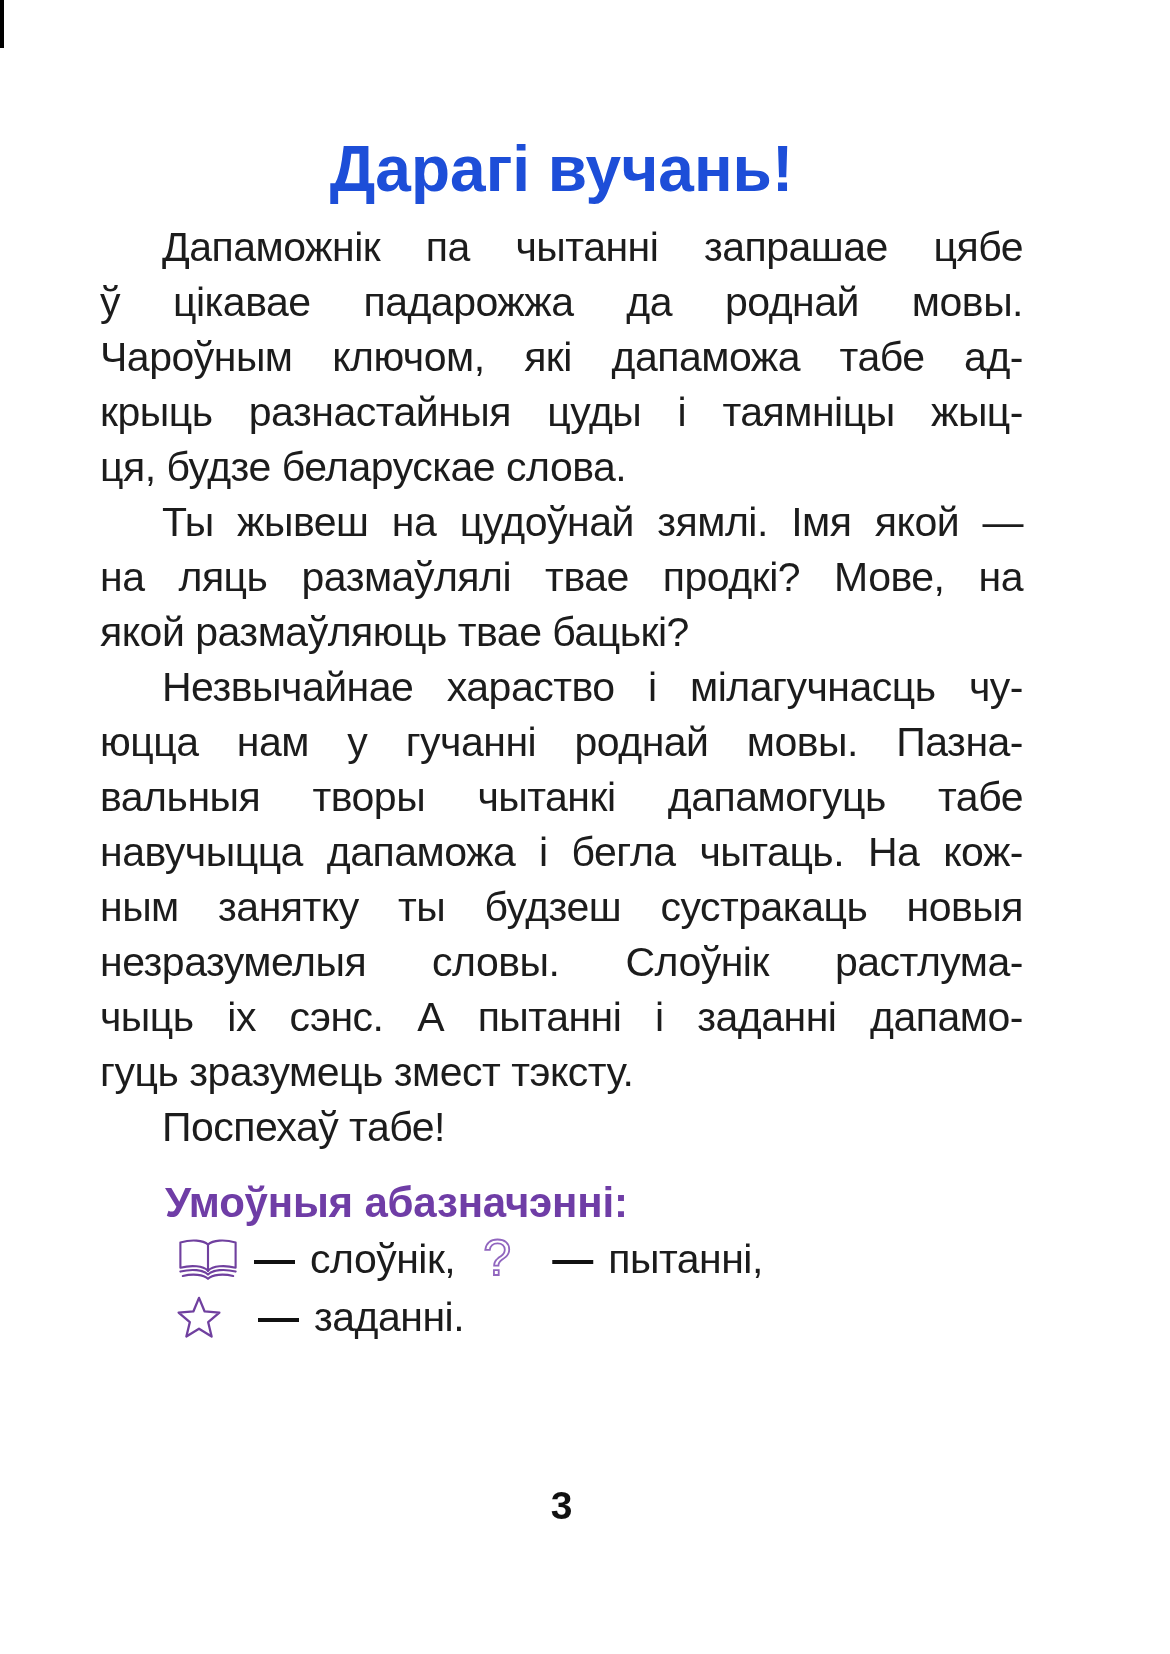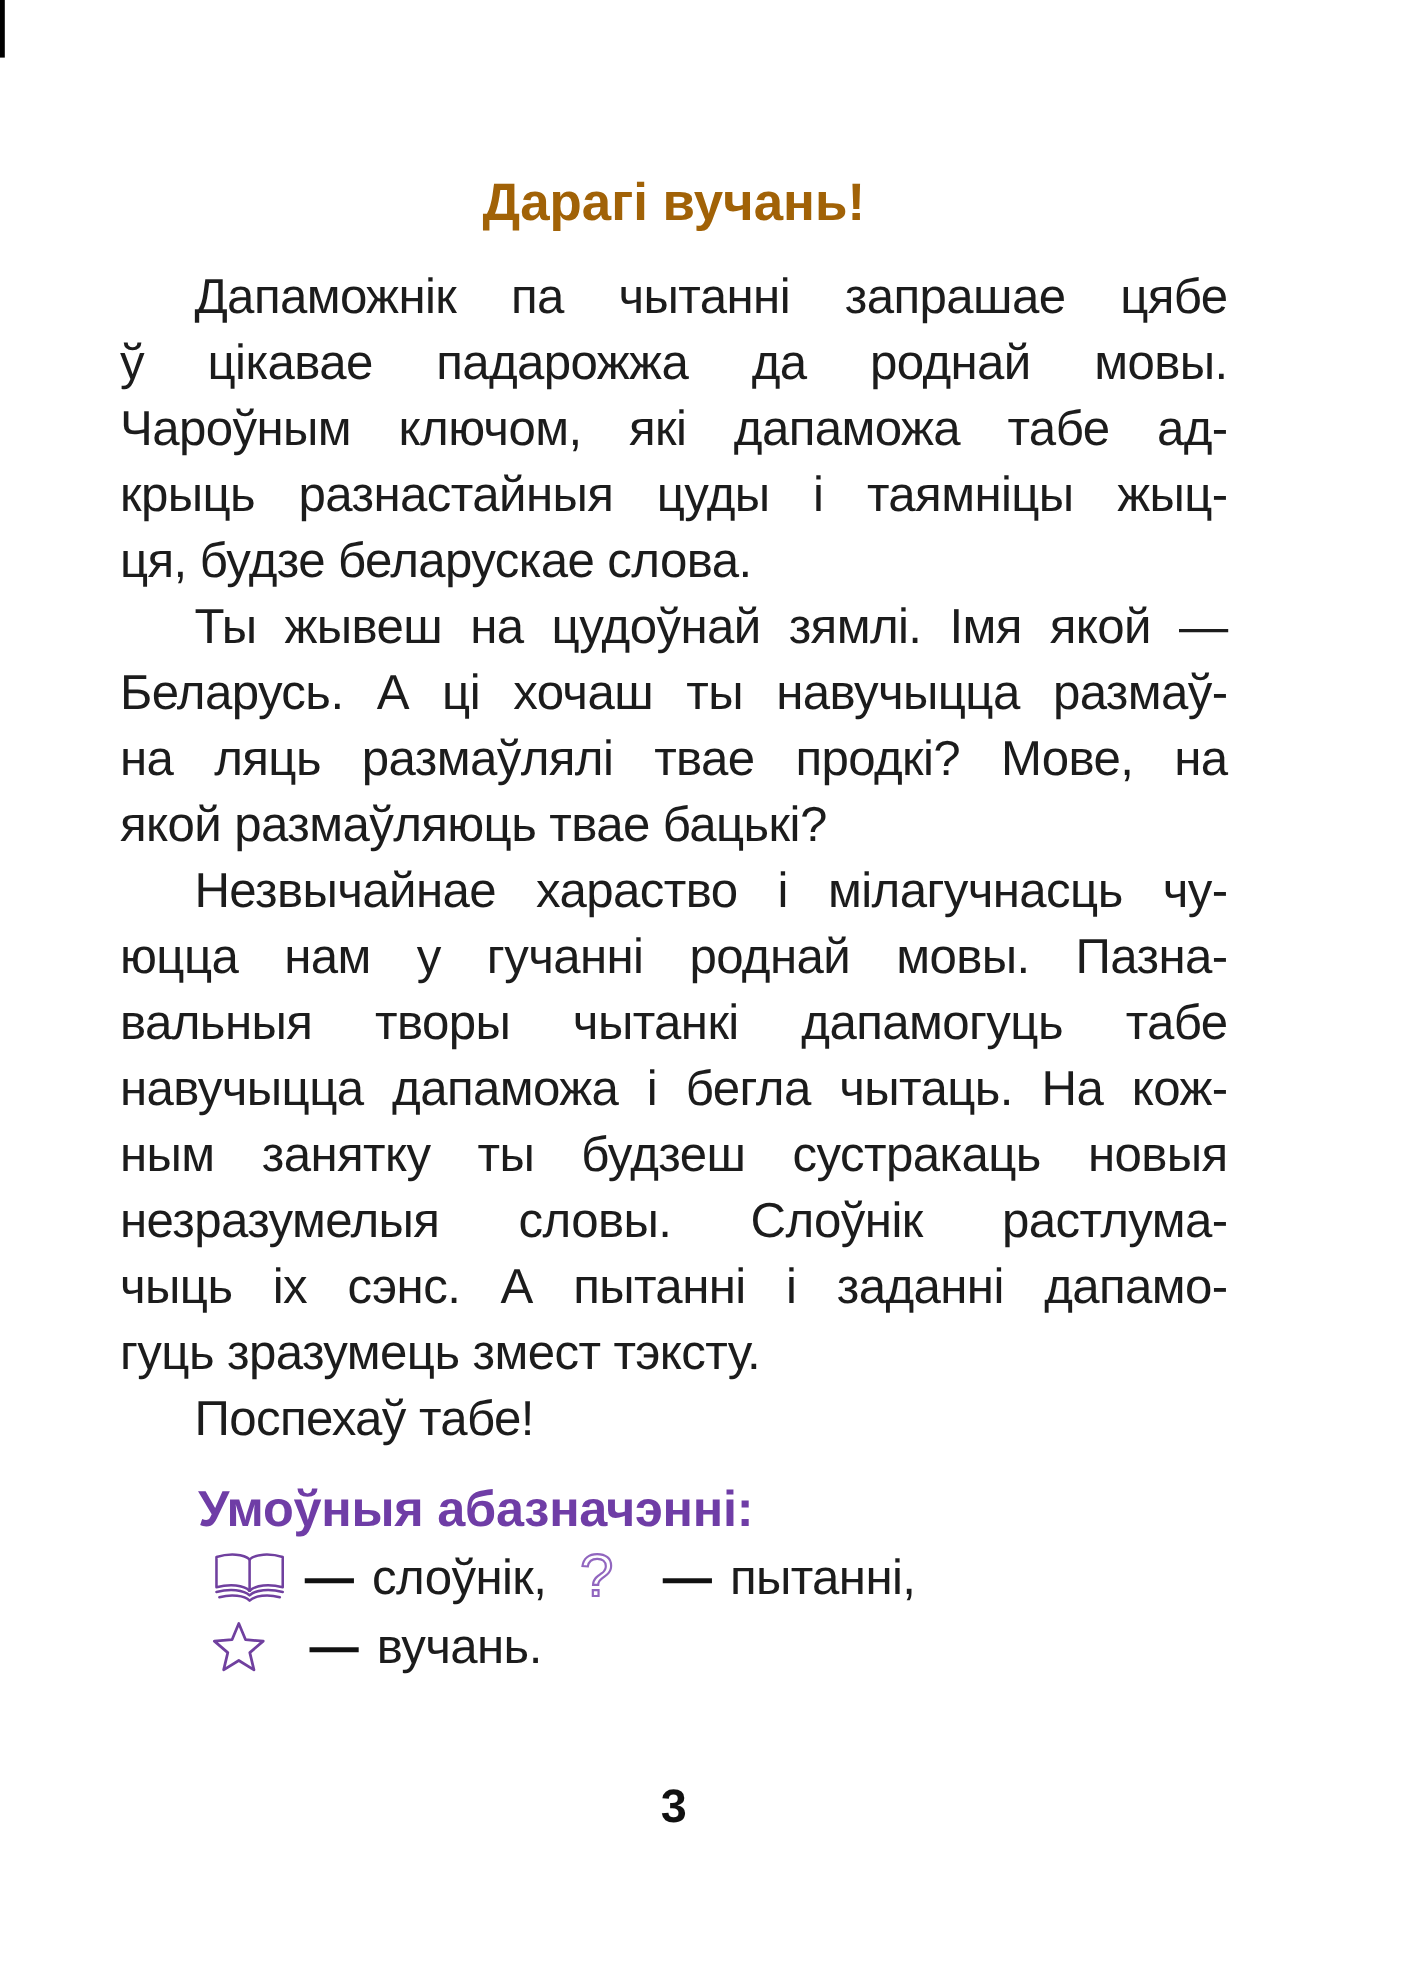--- a/index.html
+++ b/index.html
@@ -10,21 +10,21 @@
     font-family:"Liberation Sans", sans-serif;
     overflow:hidden;
   }
   .corner-mark {
     position:absolute; left:0; top:0;
     width:4px; height:48px; background:#000000;
   }
   .title {
     position:absolute; left:100px; top:138px; width:923px;
     text-align:center;
-    font-size:44px; font-weight:bold; color:#a16207;
+    font-size:64px; font-weight:bold; color:#1d4ed8;
     line-height:62px;
   }
   .content {
     position:absolute; left:100px; top:220px; width:923px;
     font-size:41px; line-height:55px; color:#1c1c1c;
     letter-spacing:-0.5px;
   }
   .para { margin:0; }
   .line { text-align:justify; text-align-last:justify; }
   .line.first { text-indent:62px; }
@@ -66,21 +66,20 @@
     <div class="para">
       <div class="line first">Дапаможнік па чытанні запрашае цябе</div>
       <div class="line">ў цікавае падарожжа да роднай мовы.</div>
       <div class="line">Чароўным ключом, які дапаможа табе ад-</div>
       <div class="line">крыць разнастайныя цуды і таямніцы жыц-</div>
       <div class="line last">ця, будзе беларускае слова.</div>
     </div>
 
     <div class="para">
       <div class="line first">Ты жывеш на цудоўнай зямлі. Імя якой —</div>
-      <div class="line">Беларусь. А ці хочаш ты навучыцца размаў-</div>
       <div class="line">на ляць размаўлялі твае продкі? Мове, на</div>
       <div class="line last">якой размаўляюць твае бацькі?</div>
     </div>
 
     <div class="para">
       <div class="line first">Незвычайнае хараство і мілагучнасць чу-</div>
       <div class="line">юцца нам у гучанні роднай мовы. Пазна-</div>
       <div class="line">вальныя творы чытанкі дапамогуць табе</div>
       <div class="line">навучыцца дапаможа і бегла чытаць. На кож-</div>
       <div class="line">ным занятку ты будзеш сустракаць новыя</div>
@@ -116,20 +115,20 @@
       <span class="legend-label">пытанні,</span>
     </div>
 
     <div class="legend-row">
       <span class="icon icon-star">
         <svg width="44" height="44" viewBox="0 0 46 46" fill="none" stroke="#70409f" stroke-width="2.4" stroke-linejoin="round">
           <path d="M23 3 L28.9 17.2 L44.3 18.4 L32.6 28.4 L36.2 43.4 L23 35.3 L9.8 43.4 L13.4 28.4 L1.7 18.4 L17.1 17.2 Z"></path>
         </svg>
       </span>
       <span class="dash">—</span>
-      <span class="legend-label">вучань.</span>
+      <span class="legend-label">заданні.</span>
     </div>
 
   </div>
 
   <div class="page-number">3</div>
 
 </div>
 
 </body></html>

